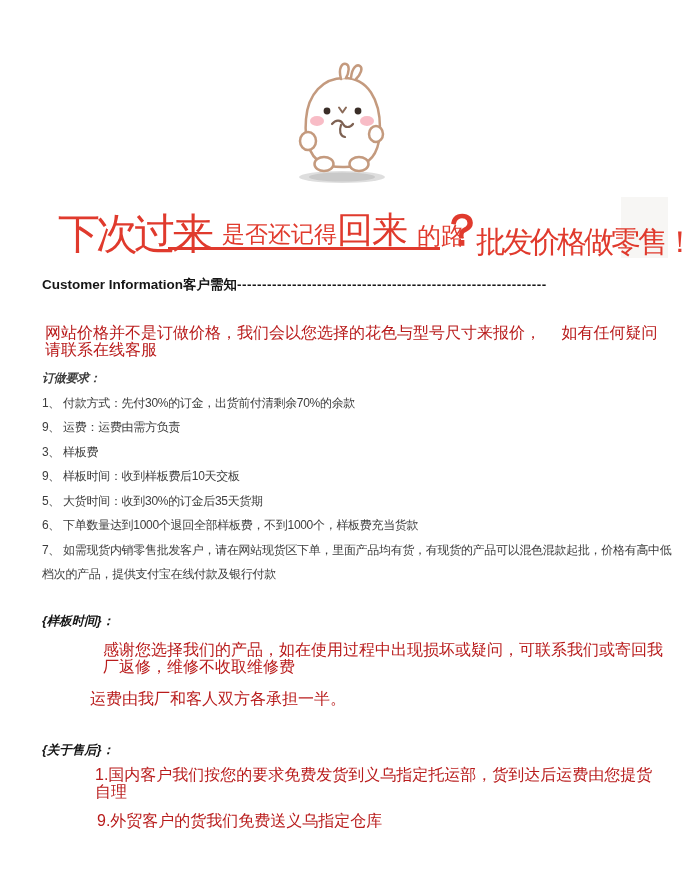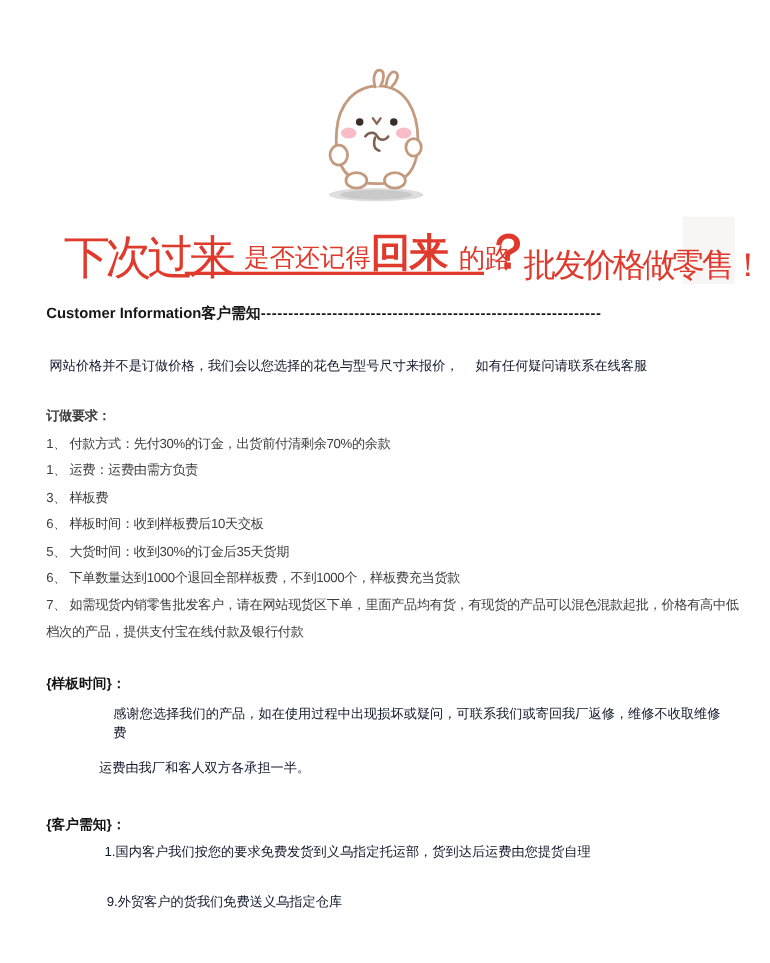--- a/index.html
+++ b/index.html
@@ -11,39 +11,39 @@
     font-family:"Liberation Sans","DejaVu Sans",sans-serif;
     color:#3d3d3d;
   }
   
   .mascot{position:absolute;left:268px;top:62px;width:150px;height:125px;}
   
   .banner{position:absolute;left:0;top:203px;width:664px;height:64px;}
   .banner span{position:absolute;line-height:1;white-space:nowrap;color:#e03a2d;}
   .b-big1{left:58px;top:10px;font-size:42px;letter-spacing:-4px;}
   .b-sm1{left:222px;top:20px;font-size:23px;}
-  .b-big2{left:337px;top:9px;font-size:36px;letter-spacing:-1px;font-weight:bold;}
+  .b-big2{left:337px;top:9px;font-size:36px;letter-spacing:-1px;}
   .b-sm2{left:417px;top:21px;font-size:24px;}
   .b-q{left:440px;top:5px;font-size:44px;font-weight:bold;}
   .b-right{left:476px;top:24px;font-size:30px;letter-spacing:-3px;}
   .b-underline{position:absolute;left:168px;top:44px;width:272px;height:3px;background:#e03a2d;}
   .b-graypatch{position:absolute;left:621px;top:-6px;width:47px;height:61px;background:#f7f6f4;}
   
   .heading{
     position:absolute;left:42px;top:276px;width:505px;height:17px;
     font-size:13.5px;font-weight:bold;color:#161616;
     white-space:nowrap;overflow:hidden;letter-spacing:0px;
   }
   .heading .dashes{font-weight:bold;letter-spacing:0.5px;}
   
-  .txt{position:absolute;font-size:12px;color:#0f172a;line-height:17px;margin:0;}
+  .txt{position:absolute;font-size:16px;color:#b91c1c;line-height:17px;margin:0;}
   .intro{left:42px;top:324px;width:625px;padding-left:3px;}
   .orderblock{position:absolute;left:42px;top:366px;width:632px;font-size:12px;color:#3d3d3d;line-height:24.5px;letter-spacing:-0.3px;}
   .orderblock p{margin:0;}
-  .sec-title{font-weight:bold;color:#141414;font-size:12.5px;}
+  .sec-title{font-weight:bold;color:#141414;font-size:12.5px;font-style:italic;}
   .aft-title{left:42px;top:613px;}
   .aft-1{left:103px;top:641px;width:560px;}
   .aft-2{left:90px;top:690px;width:560px;}
   .shp-title{left:42px;top:742px;}
   .shp-1{left:95px;top:766px;width:570px;}
   .shp-2{left:97px;top:812px;width:570px;}
 </style>
 </head>
 <body>
 
@@ -92,29 +92,29 @@
 
   <div class="heading">
     <span>Customer Information</span><span>客户需知</span><span class="dashes">------------------------------------------------------------------------------------------</span>
   </div>
 
   <p class="txt intro">网站价格并不是订做价格，我们会以您选择的花色与型号尺寸来报价，　 如有任何疑问请联系在线客服</p>
 
   <div class="orderblock">
     <p class="sec-title" style="font-size:12px;color:#3d3d3d;">订做要求：</p>
     <p>1、 付款方式：先付30%的订金，出货前付清剩余70%的余款</p>
-    <p>1、 运费：运费由需方负责</p>
+    <p>9、 运费：运费由需方负责</p>
     <p>3、 样板费</p>
-    <p>6、 样板时间：收到样板费后10天交板</p>
+    <p>9、 样板时间：收到样板费后10天交板</p>
     <p>5、 大货时间：收到30%的订金后35天货期</p>
     <p>6、 下单数量达到1000个退回全部样板费，不到1000个，样板费充当货款</p>
     <p>7、 如需现货内销零售批发客户，请在网站现货区下单，里面产品均有货，有现货的产品可以混色混款起批，价格有高中低档次的产品，提供支付宝在线付款及银行付款</p>
   </div>
 
   <p class="txt sec-title aft-title">{样板时间}：</p>
   <p class="txt aft-2">运费由我厂和客人双方各承担一半。</p>
   <p class="txt aft-1">感谢您选择我们的产品，如在使用过程中出现损坏或疑问，可联系我们或寄回我厂返修，维修不收取维修费</p>
 
-  <p class="txt sec-title shp-title">{客户需知}：</p>
+  <p class="txt sec-title shp-title">{关于售后}：</p>
   <p class="txt shp-1">1.国内客户我们按您的要求免费发货到义乌指定托运部，货到达后运费由您提货自理</p>
   <p class="txt shp-2">9.外贸客户的货我们免费送义乌指定仓库</p>
 
 </div>
 
 </body></html>

